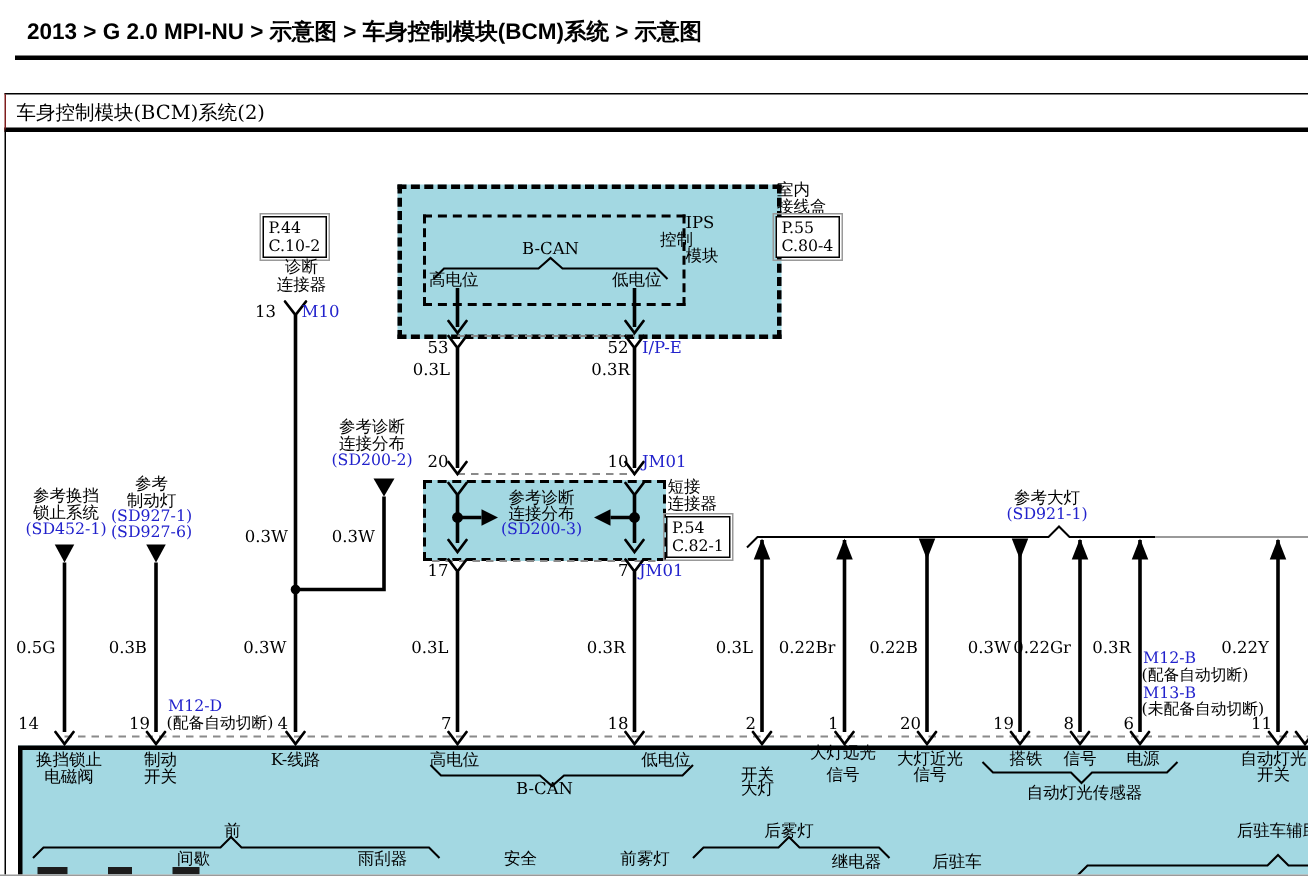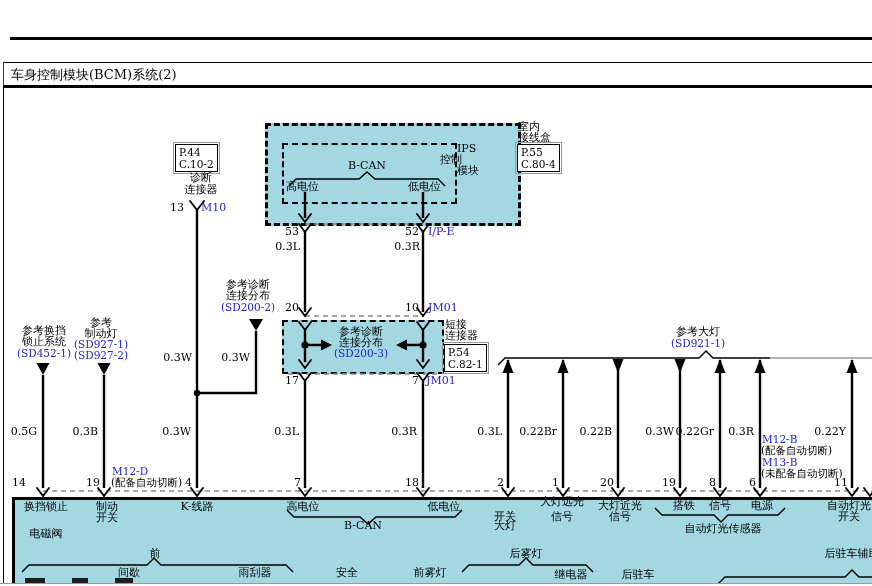--- a/index.html
+++ b/index.html
@@ -28,20 +28,21 @@
   svg.wires{position:absolute;left:0;top:0;z-index:2;}
   .strip{position:absolute;left:0;top:583px;width:872px;height:3px;background:#fff;
          border-top:1px solid #9a9a9a;z-index:5;}
   .frag{position:absolute;height:5px;background:#1c1c1c;z-index:3;}
 </style>
 </head>
 <body>
 
 <div id="stage">
 
+  <div class="breadcrumb">2013 &gt; G 2.0 MPI-NU &gt; 示意图 &gt; 车身控制模块(BCM)系统 &gt; 示意图</div>
   <div class="rule1"></div>
   <div class="titlebox">
     <div class="tx">车身控制模块(BCM)系统(2)</div>
   </div>
   <div class="frameleft"></div>
 
   <div class="cyanbox roombox"></div>
   <div class="ipsbox"></div>
   <div class="cyanbox sdbox"></div>
   <div class="band"></div>
@@ -154,21 +155,21 @@
   <div class="lb r" style="left:299px;top:375px">17</div>
   <div class="lb r" style="left:419px;top:375px">7</div>
   <div class="lb bl" style="left:426px;top:375px">JM01</div>
 
   <div class="lb c" style="left:44px;top:325px">参考换挡</div>
   <div class="lb c" style="left:44px;top:336px">锁止系统</div>
   <div class="lb c bl sm" style="left:44px;top:348px">(SD452-1)</div>
   <div class="lb c" style="left:101px;top:317px">参考</div>
   <div class="lb c" style="left:101px;top:328px">制动灯</div>
   <div class="lb c bl sm" style="left:101px;top:339px">(SD927-1)</div>
-  <div class="lb c bl sm" style="left:101px;top:350px">(SD927-2)</div>
+  <div class="lb c bl sm" style="left:101px;top:350px">(SD927-6)</div>
 
   <div class="lb r" style="left:192px;top:352px">0.3W</div>
   <div class="lb r" style="left:250px;top:352px">0.3W</div>
 
   <div class="lb c" style="left:698px;top:326px">参考大灯</div>
   <div class="lb c bl sm" style="left:698px;top:338px">(SD921-1)</div>
 
   <div class="lb r" style="left:37px;top:426px">0.5G</div>
   <div class="lb r" style="left:98px;top:426px">0.3B</div>
   <div class="lb r" style="left:191px;top:426px">0.3W</div>
@@ -196,21 +197,21 @@
   <div class="lb r" style="left:419px;top:477px">18</div>
   <div class="lb r" style="left:504px;top:477px">2</div>
   <div class="lb r" style="left:559px;top:477px">1</div>
   <div class="lb r" style="left:614px;top:477px">20</div>
   <div class="lb r" style="left:676px;top:477px">19</div>
   <div class="lb r" style="left:716px;top:477px">8</div>
   <div class="lb r" style="left:756px;top:477px">6</div>
   <div class="lb r" style="left:848px;top:477px">11</div>
 
   <div class="lb c" style="left:46px;top:501px">换挡锁止</div>
-  <div class="lb c" style="left:46px;top:528px">电磁阀</div>
+  <div class="lb c" style="left:46px;top:512px">电磁阀</div>
   <div class="lb c" style="left:107px;top:501px">制动</div>
   <div class="lb c" style="left:107px;top:512px">开关</div>
   <div class="lb c" style="left:197px;top:501px">K-线路</div>
   <div class="lb c" style="left:303px;top:501px">高电位</div>
   <div class="lb c" style="left:444px;top:501px">低电位</div>
   <div class="lb c" style="left:363px;top:520px">B-CAN</div>
   <div class="lb c" style="left:505px;top:520px">大灯</div>
   <div class="lb c" style="left:505px;top:511px">开关</div>
   <div class="lb c" style="left:562px;top:496px">大灯远光</div>
   <div class="lb c" style="left:562px;top:511px">信号</div>

